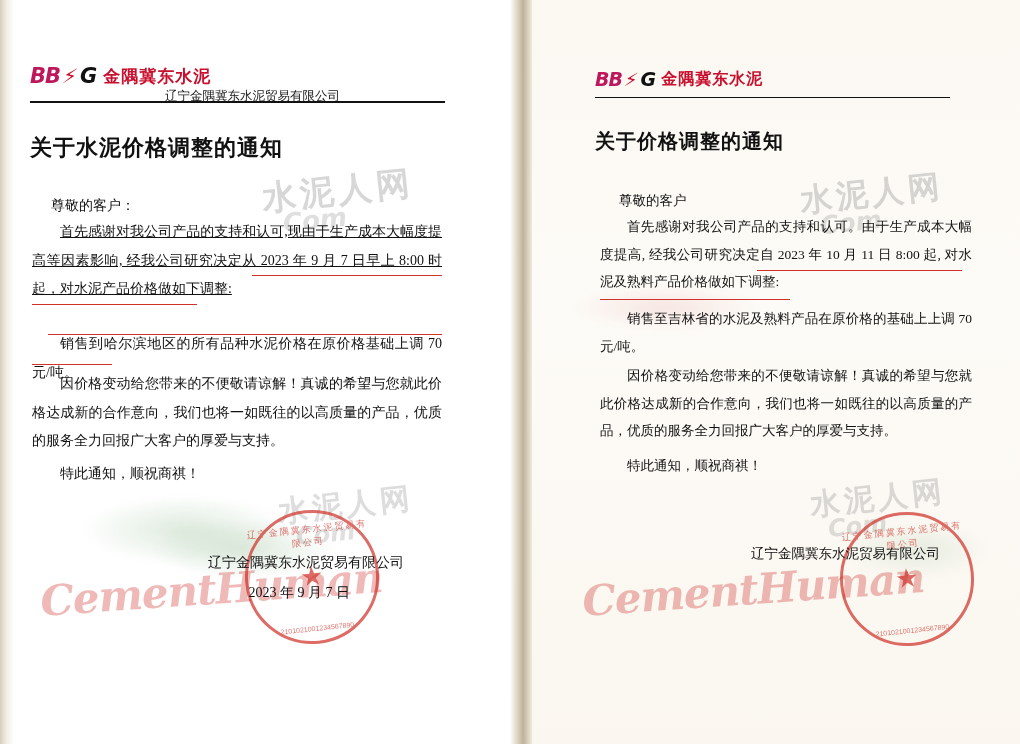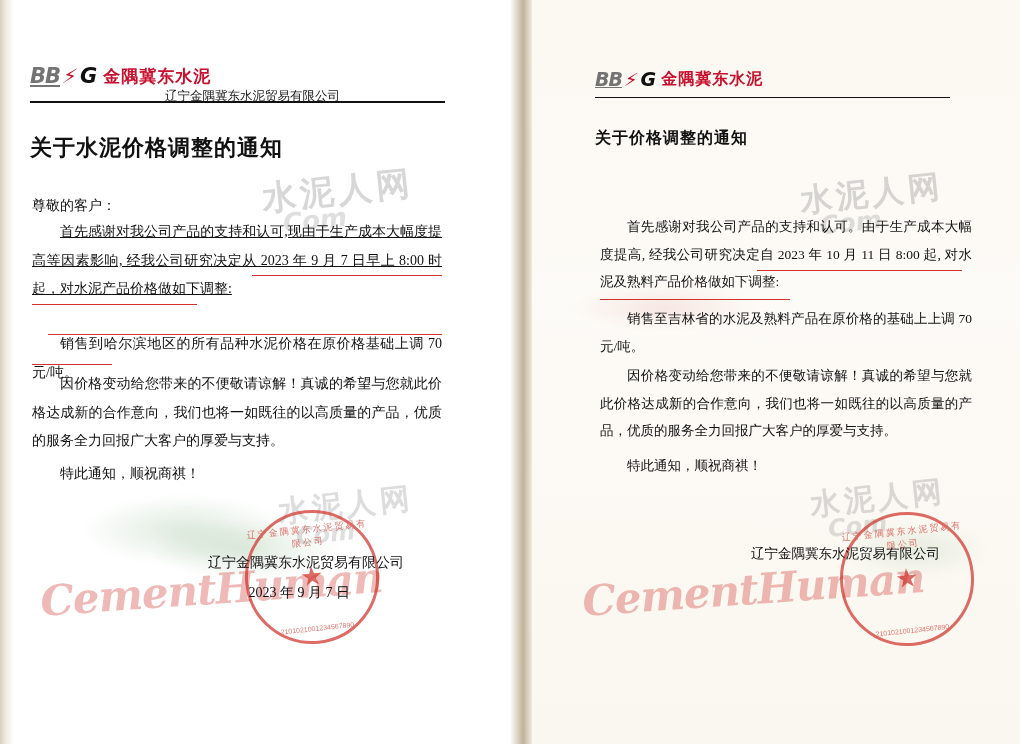--- a/index.html
+++ b/index.html
@@ -57,22 +57,21 @@
     display: flex;
     align-items: center;
     gap: 3px;
     white-space: nowrap;
   }
   .logo .bb {
     font-family: "DejaVu Sans", sans-serif;
     font-weight: 700;
     font-style: italic;
     letter-spacing: -1px;
-    color: #737373;
-    text-decoration: underline;
+    color: #be185d;
   }
   .logo .bolt {
     color: #c8102e;
     font-weight: 700;
     font-family: "DejaVu Sans", sans-serif;
     transform: skewX(-12deg);
     display: inline-block;
   }
   .logo .g {
     font-family: "DejaVu Sans", sans-serif;
@@ -102,21 +101,21 @@
     font-weight: 700;
     color: #111;
     letter-spacing: 1px;
   }
   .para {
     position: absolute;
     color: #111;
     text-align: justify;
     line-height: 2.05;
   }
-  .salutation { line-height: 1.6; }
+  .salutation { line-height: 1.6; margin-left: 19px; }
   .indent { text-indent: 2em; }
   .sign {
     position: absolute;
     text-align: right;
     color: #111;
     line-height: 2.1;
   }
   .u-red-long {
     position: absolute;
     border-top: 1.5px solid #d1322c;
@@ -267,22 +266,23 @@
 
   <div class="wm-cn" style="left:290px; top:172px; font-size:32px;">水泥人网</div>
   <div class="wm-com" style="left:310px; top:208px; font-size:25px;">Com</div>
   <div class="wm-cn" style="left:300px; top:478px; font-size:30px; color:rgba(150,150,150,.34);">水泥人网</div>
   <div class="wm-com" style="left:318px; top:512px; font-size:24px;">Com</div>
   <div class="wm-cement" style="left:72px; top:565px; font-size:42px;">CementHuman</div>
 
   <div class="smudge smudge-red" style="left:60px; top:285px; width:190px; height:45px; opacity:.30;"></div>
   <div class="smudge smudge-green" style="left:330px; top:520px; width:150px; height:60px; opacity:.3;"></div>
 
-  <div class="doc-title" style="left:85px; top:128px; width:355px; font-size:16px;">关于价格调整的通知</div>
-
+  <div class="doc-title" style="left:85px; top:128px; width:355px; font-size:20px;">关于价格调整的通知</div>
+
+  <div class="para salutation" style="left:90px; top:190px; width:360px; font-size:13.5px;">尊敬的客户</div>
 
   <div class="para indent" style="left:90px; top:213px; width:372px; font-size:13.5px;">首先感谢对我公司产品的支持和认可。由于生产成本大幅度提高, 经我公司研究决定自 2023 年 10 月 11 日 8:00 起, 对水泥及熟料产品价格做如下调整:</div>
 
   <div class="u-red-long" style="left:247px; top:270px; width:205px;"></div>
   <div class="u-red-long" style="left:90px; top:299px; width:190px;"></div>
 
   <div class="para indent" style="left:90px; top:305px; width:372px; font-size:13.5px;">销售至吉林省的水泥及熟料产品在原价格的基础上上调 70 元/吨。</div>
 
   <div class="para indent" style="left:90px; top:362px; width:372px; font-size:13.5px;">因价格变动给您带来的不便敬请谅解！真诚的希望与您就此价格达成新的合作意向，我们也将一如既往的以高质量的产品，优质的服务全力回报广大客户的厚爱与支持。</div>
 

